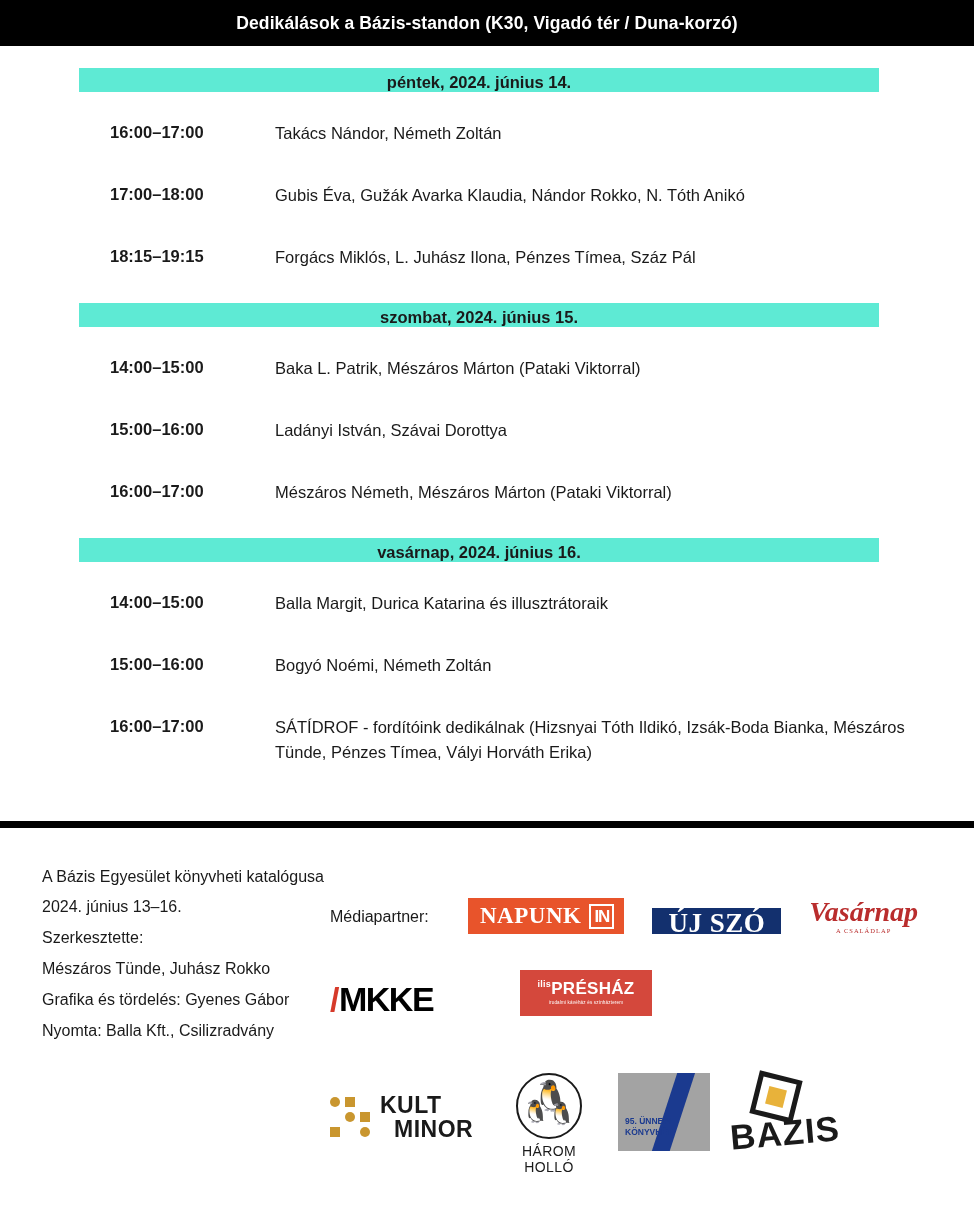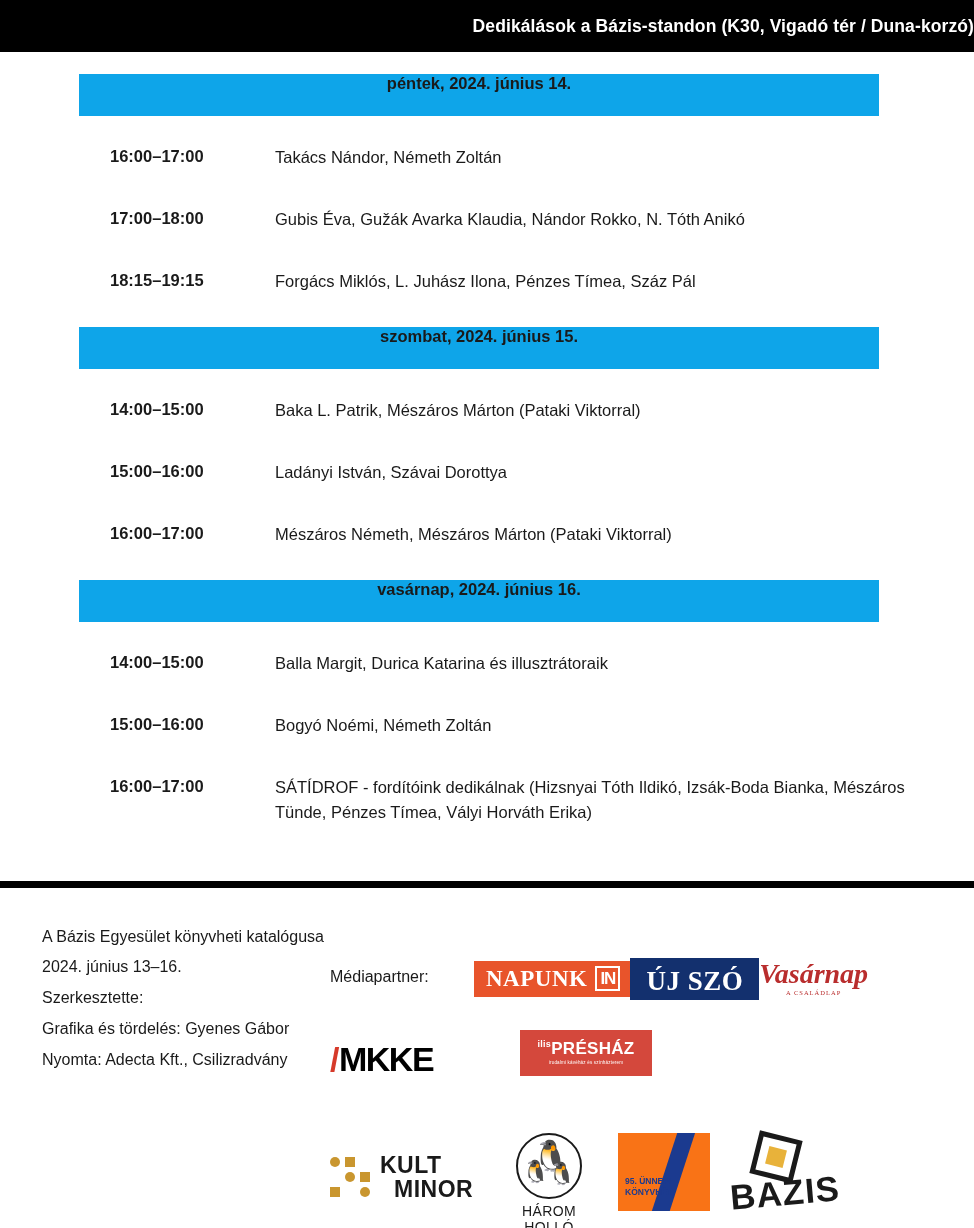--- a/index.html
+++ b/index.html
@@ -12,45 +12,45 @@
     background: #ffffff;
     font-family: "Liberation Sans", sans-serif;
     color: #1a1a1a;
     overflow: hidden;
     position: relative;
   }
 
   
   .header-band {
     width: 100%;
-    height: 52px;
+    height: 46px;
     background: #000000;
     color: #ffffff;
     display: flex;
     align-items: center;
-    justify-content: flex-end;
+    justify-content: center;
     box-sizing: border-box;
   }
   .header-band .title {
     font-size: 17.5px;
     font-weight: bold;
     letter-spacing: 0.1px;
   }
 
   
   .schedule {
     padding: 0;
     margin: 0;
   }
   .day-header {
     margin: 22px 95px 0 79px;
-    background: #0ea5e9;
-    height: 42px;
-    display: flex;
-    align-items: flex-start;
+    background: #5eead4;
+    height: 24px;
+    display: flex;
+    align-items: flex-end;
     justify-content: center;
   }
   .day-header .day-label {
     font-size: 16.5px;
     font-weight: bold;
     color: #1a1a1a;
   }
   .rows {
     margin: 0;
   }
@@ -112,24 +112,25 @@
     position: absolute;
     left: 0;
     top: 10px;
     font-size: 16px;
     color: #1a1a1a;
   }
 
   
   .logo-row-1 {
     position: absolute;
-    left: 144px;
+    left: 138px;
     top: 0;
     display: flex;
-    align-items: center;
+    align-items: flex-end;
+    gap: 28px;
   }
 
   
   .logo-napunk {
     background: #e8542b;
     color: #ffffff;
     font-family: "Liberation Serif", serif;
     font-weight: bold;
     font-size: 23px;
     letter-spacing: 0.5px;
@@ -151,21 +152,21 @@
 
   
   .logo-ujszo {
     background: #13306e;
     color: #ffffff;
     font-family: "Liberation Serif", serif;
     font-weight: bold;
     font-size: 27px;
     letter-spacing: 0.5px;
     padding: 12px 16px 7px 16px;
-    height: 42px;
+    height: 26px;
     display: flex;
     align-items: center;
     box-sizing: border-box;
   }
 
   
   .logo-vasarnap {
     color: #b92d2d;
     font-family: Liberation Serif, serif;
     font-style: italic;
@@ -315,21 +316,21 @@
     letter-spacing: 0.4px;
   }
 
   
   .logo-konyvhet {
     position: absolute;
     left: 288px;
     top: 0;
     width: 92px;
     height: 78px;
-    background: #f97316;
+    background: #a3a3a3;
     overflow: hidden;
   }
   .logo-konyvhet .bar {
     position: absolute;
     left: 46px;
     top: -6px;
     width: 17px;
     height: 96px;
     background: #1b3a8f;
     transform: rotate(18deg);
@@ -449,22 +450,23 @@
 </div>
 
 <div class="divider"></div>
 
 <div class="footer">
 
   <div class="colophon">
     <div>A Bázis Egyesület könyvheti katalógusa</div>
     <div>2024. június 13–16.</div>
     <div>Szerkesztette:</div>
+    <div>Mészáros Tünde, Juhász Rokko</div>
     <div>Grafika és tördelés: Gyenes Gábor</div>
-    <div>Nyomta: Adecta Kft., Csilizradvány</div>
+    <div>Nyomta: Balla Kft., Csilizradvány</div>
   </div>
 
   <div class="partners">
 
     <div class="partners-label">Médiapartner:</div>
 
     <div class="logo-row-1">
 
       <div class="logo-napunk">
         <span>NAPUNK</span>

